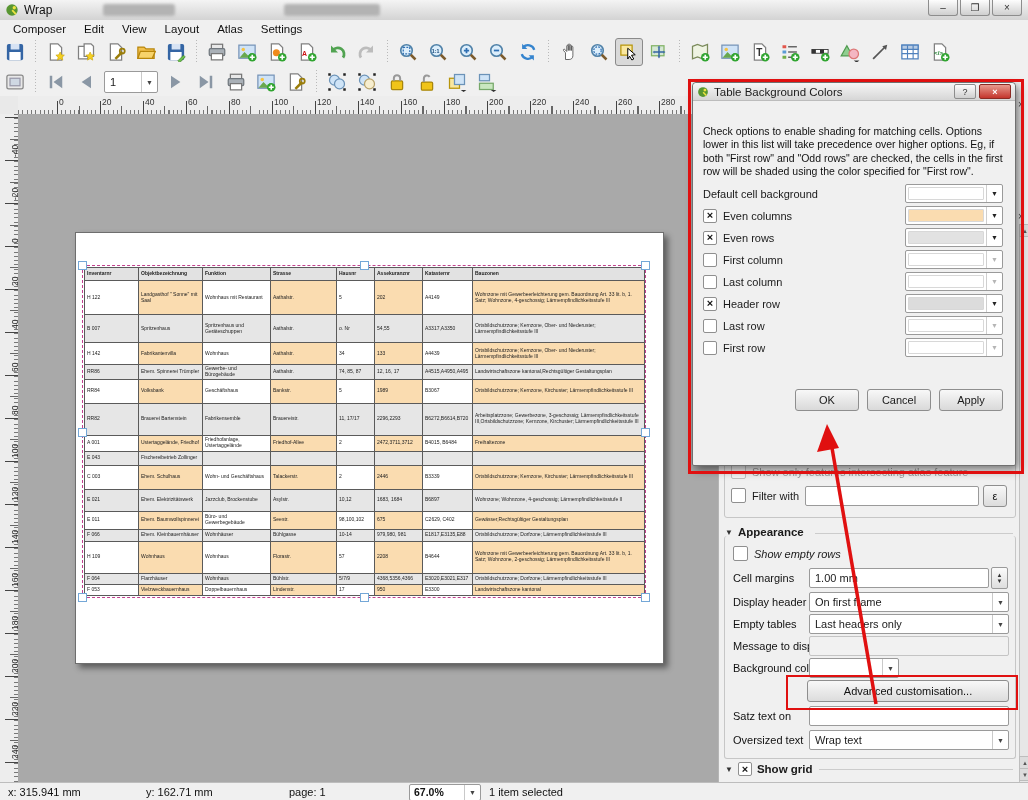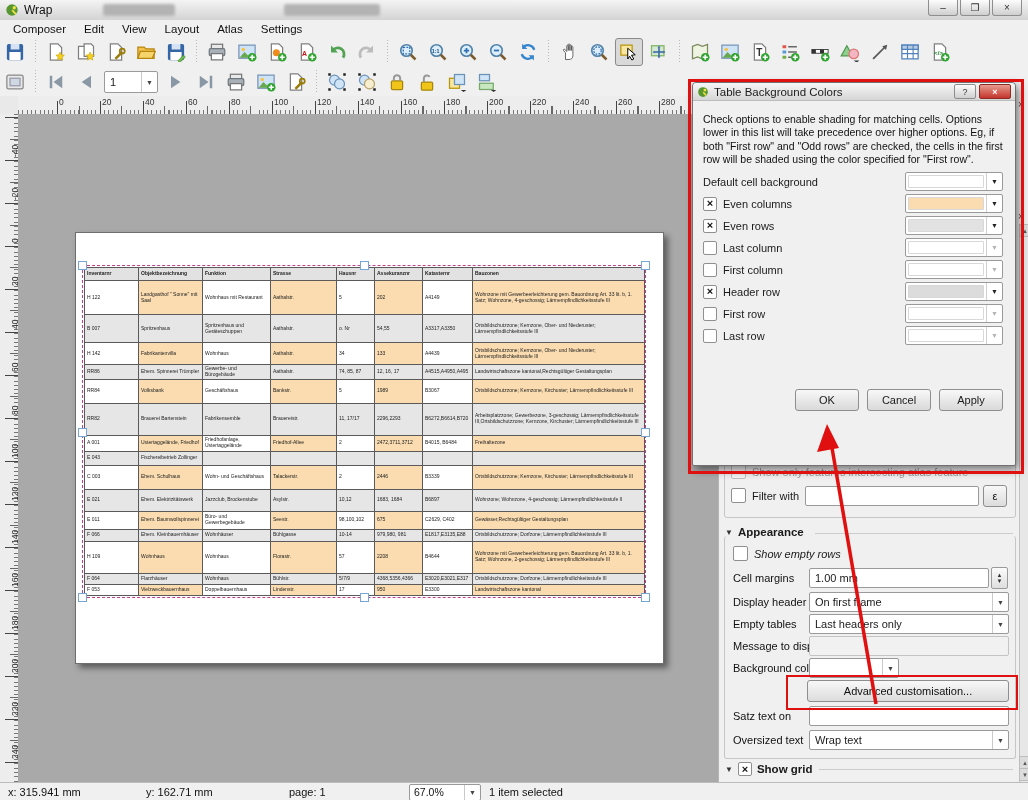--- a/index.html
+++ b/index.html
@@ -105,21 +105,21 @@
   #dialog{position:absolute;left:692px;top:82px;width:322px;height:382px;background:#f0f0f0;
     border:1px solid #707070;border-radius:4px 4px 2px 2px;box-shadow:3px 4px 10px rgba(0,0,0,.5);z-index:30;}
   #dlg-titlebar{height:17px;background:linear-gradient(#f6f6f6,#d6d6d6);border-bottom:1px solid #bcbcbc;
     border-radius:4px 4px 0 0;display:flex;align-items:center;padding:0 4px;}
   #dlg-titlebar .appicon{width:12px;height:12px;margin-right:5px;}
   #dlg-title{font-size:11.5px;flex:1;}
   .dlg-sysbtn{width:20px;height:13px;margin-left:3px;border:1px solid #8d8d8d;border-radius:2px;
     background:linear-gradient(#fdfdfd,#cfcfcf);display:flex;align-items:center;justify-content:center;
     font-size:9px;color:#333;}
   .dlg-sysbtn.close{width:30px;background:linear-gradient(#e89a8e,#c4352c);color:#fff;font-weight:bold;border-color:#8c2a23;}
-  #dlg-intro{margin:12px 10px 4px 10px;font-size:10.5px;line-height:1.28;color:#111;}
+  #dlg-intro{margin:24px 10px 4px 10px;font-size:10.5px;line-height:1.28;color:#111;}
   .dlg-row{position:relative;height:22px;display:flex;align-items:center;padding:0 10px;}
   .dlg-row .lbl{font-size:11px;}
   .dlg-row .chkbox{margin-right:6px;width:12px;height:12px;font-size:11px;}
   .swcombo{position:absolute;right:12px;width:96px;height:17px;border:1px solid #9a9a9a;border-radius:2px;
     background:#fff;display:flex;}
   .swcombo .sw{flex:1;margin:2px;border-radius:1px;border:1px solid #d8d8d8;}
   .swcombo .arr{width:15px;display:flex;align-items:center;justify-content:center;font-size:7px;
     color:#222;border-left:1px solid #cfcfcf;}
   .swcombo.dis .arr{color:#b5b5b5;}
   #dlg-buttons{position:absolute;left:0;right:0;top:306px;display:flex;justify-content:flex-end;
@@ -131,21 +131,21 @@
   #anno-dialog-rect{left:688px;top:79px;width:330px;height:389px;border:3px solid #e01010;}
   #anno-btn-rect{left:786px;top:675px;width:228px;height:31px;border:2px solid #e01010;}
   #anno-arrow{left:0;top:0;width:1028px;height:800px;z-index:41;}
   
   #statusbar{position:absolute;left:0;top:782px;width:1028px;height:18px;background:#f0f0f0;
     border-top:1px solid #bdbdbd;display:flex;align-items:center;font-size:11px;color:#111;}
   #statusbar .sb{margin-left:8px;}
   #sb-x{width:130px;} #sb-y{width:135px;} #sb-page{width:100px;}
   #sb-zoom{width:70px;height:15px;background:#fff;border:1px solid #9a9a9a;border-radius:2px;
     display:flex;align-items:center;margin-left:20px;}
-  #sb-zoom .val{flex:1;padding-left:4px;font-size:10.5px;}
+  #sb-zoom .val{flex:1;padding-left:4px;font-size:10.5px;font-weight:bold;}
 </style>
 </head>
 <body>
 
 <div id="app">
 
   <div id="titlebar">
     <svg class="appicon" viewBox="0 0 16 16">
         <circle cx="8" cy="8" r="6.5" fill="#589632"></circle>
         <circle cx="10.6" cy="5.4" r="1.9" fill="#f0e442"></circle>
@@ -847,53 +847,53 @@
         <div class="dlg-row">
           <div class="chkbox">×</div>
           <span class="lbl">Even rows</span>
           <span class="swcombo">
             <span class="sw" style="background: rgb(226, 226, 226);"></span>
             <span class="arr">▼</span>
           </span>
         </div>
         <div class="dlg-row">
           <div class="chkbox"></div>
-          <span class="lbl">Last column</span>
+          <span class="lbl">First column</span>
           <span class="swcombo dis">
             <span class="sw" style="background: rgb(255, 255, 255);"></span>
             <span class="arr">▼</span>
           </span>
         </div>
         <div class="dlg-row">
           <div class="chkbox"></div>
-          <span class="lbl">First column</span>
+          <span class="lbl">Last column</span>
           <span class="swcombo dis">
             <span class="sw" style="background: rgb(255, 255, 255);"></span>
             <span class="arr">▼</span>
           </span>
         </div>
         <div class="dlg-row">
           <div class="chkbox">×</div>
           <span class="lbl">Header row</span>
           <span class="swcombo">
             <span class="sw" style="background: rgb(220, 220, 220);"></span>
             <span class="arr">▼</span>
           </span>
         </div>
         <div class="dlg-row">
           <div class="chkbox"></div>
-          <span class="lbl">First row</span>
+          <span class="lbl">Last row</span>
           <span class="swcombo dis">
             <span class="sw" style="background: rgb(255, 255, 255);"></span>
             <span class="arr">▼</span>
           </span>
         </div>
         <div class="dlg-row">
           <div class="chkbox"></div>
-          <span class="lbl">Last row</span>
+          <span class="lbl">First row</span>
           <span class="swcombo dis">
             <span class="sw" style="background: rgb(255, 255, 255);"></span>
             <span class="arr">▼</span>
           </span>
         </div>
       </div>
     <div id="dlg-buttons">
       <div class="dlg-btn">OK</div>
       <div class="dlg-btn">Cancel</div>
       <div class="dlg-btn">Apply</div>

